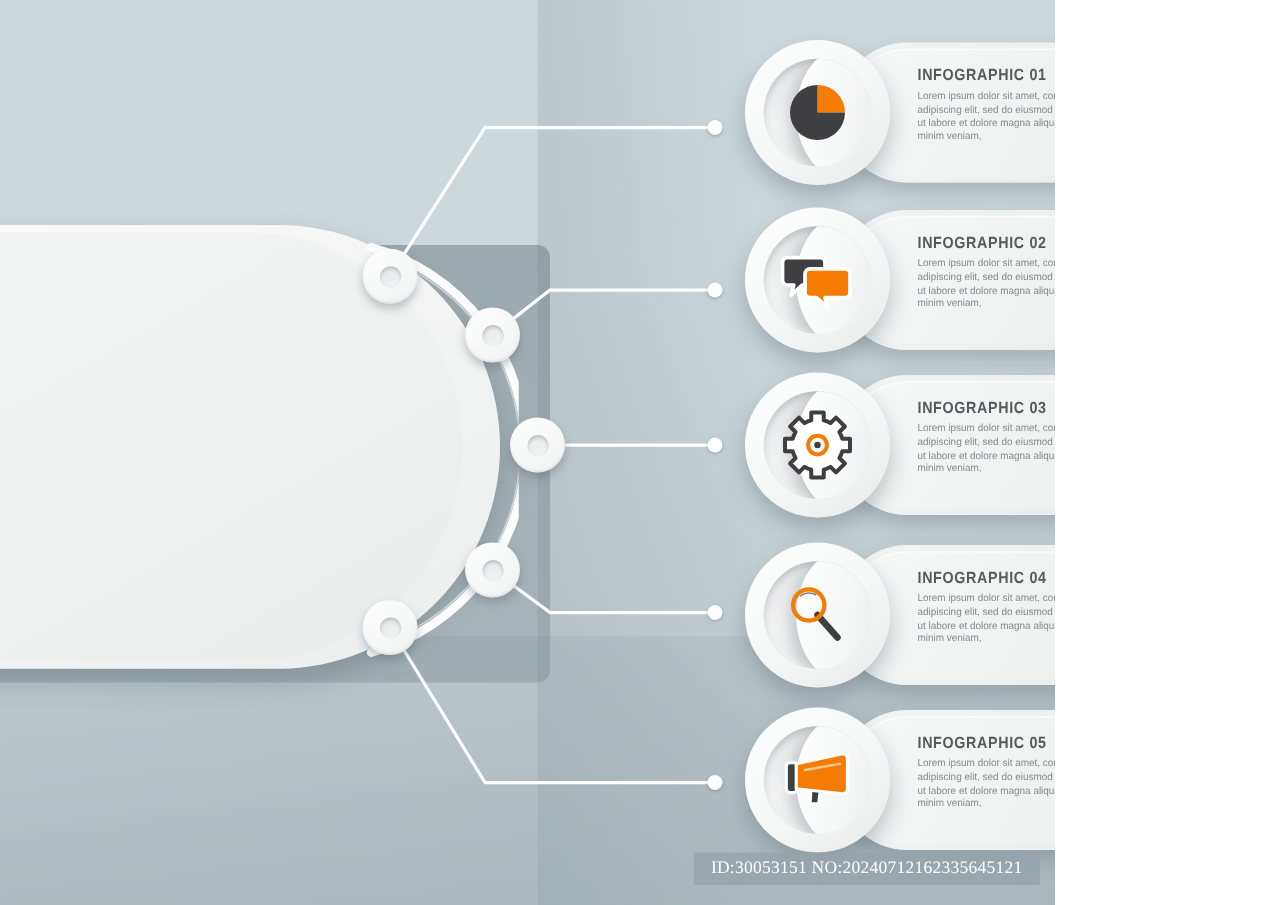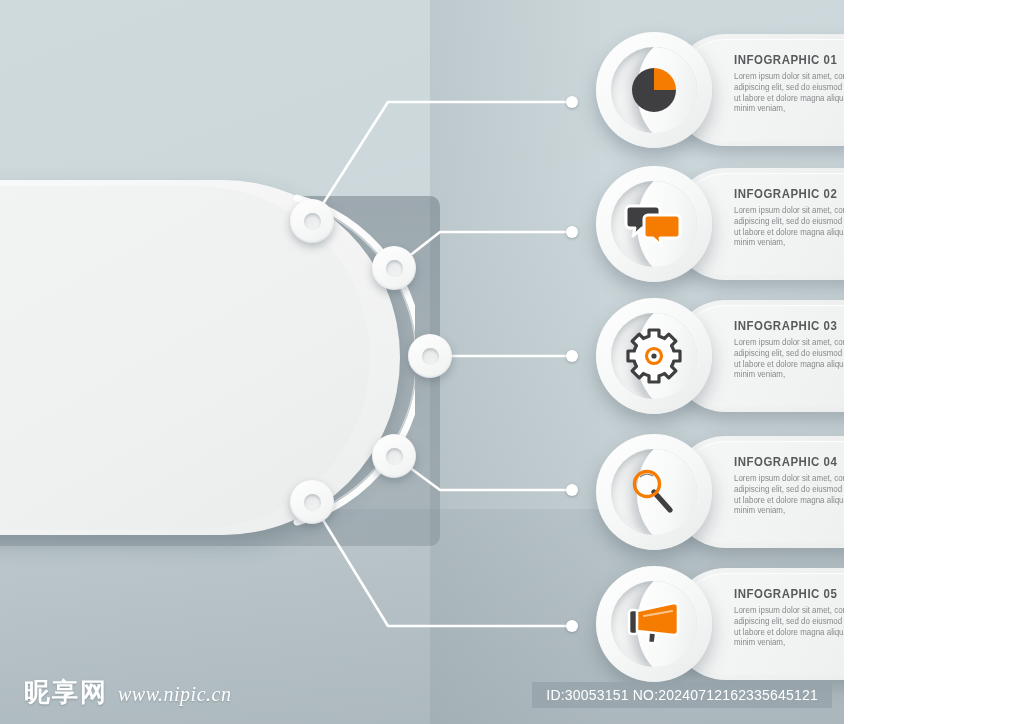--- a/index.html
+++ b/index.html
@@ -188,21 +188,21 @@
     font-style: italic;
     font-size: 20px;
     letter-spacing: 0.5px;
   }
   .wm-id {
     position: absolute;
     right: 12px; bottom: 16px;
     padding: 5px 14px;
     background: rgba(150,163,170,0.80);
     color: #ffffff;
-    font-family: Liberation Sans, sans-serif;
+    font-family: Liberation Serif, serif;
     font-size: 14px;
     letter-spacing: 0.2px;
     border-radius: 1px;
   }
 </style>
 </head>
 <body>
 
 <div id="stage">
 
@@ -346,19 +346,15 @@
             <rect x="5" y="13" width="9" height="24" rx="3" fill="#3f3f41"></rect>
             <path d="M25 30 l8 0 -2 16 -7 0 z" fill="#3f3f41"></path>
             <path d="M13 14 L50 6 a4 4 0 0 1 4 4 v24 a4 4 0 0 1 -4 4 L13 34 z" fill="#f57c00"></path>
           </g>
           <path d="M20 19 L48 14" stroke="#ffffff" stroke-width="2" opacity="0.55" stroke-linecap="round"></path>
         </svg>
       </div>
     </div>
   </div>
 
-  <div class="wm-left">
-    <span class="wm-cn">昵享网</span>
-    <span class="wm-url">www.nipic.cn</span>
-  </div>
   <div class="wm-id">ID:30053151 NO:20240712162335645121</div>
 
 </div>
 
 </body></html>

